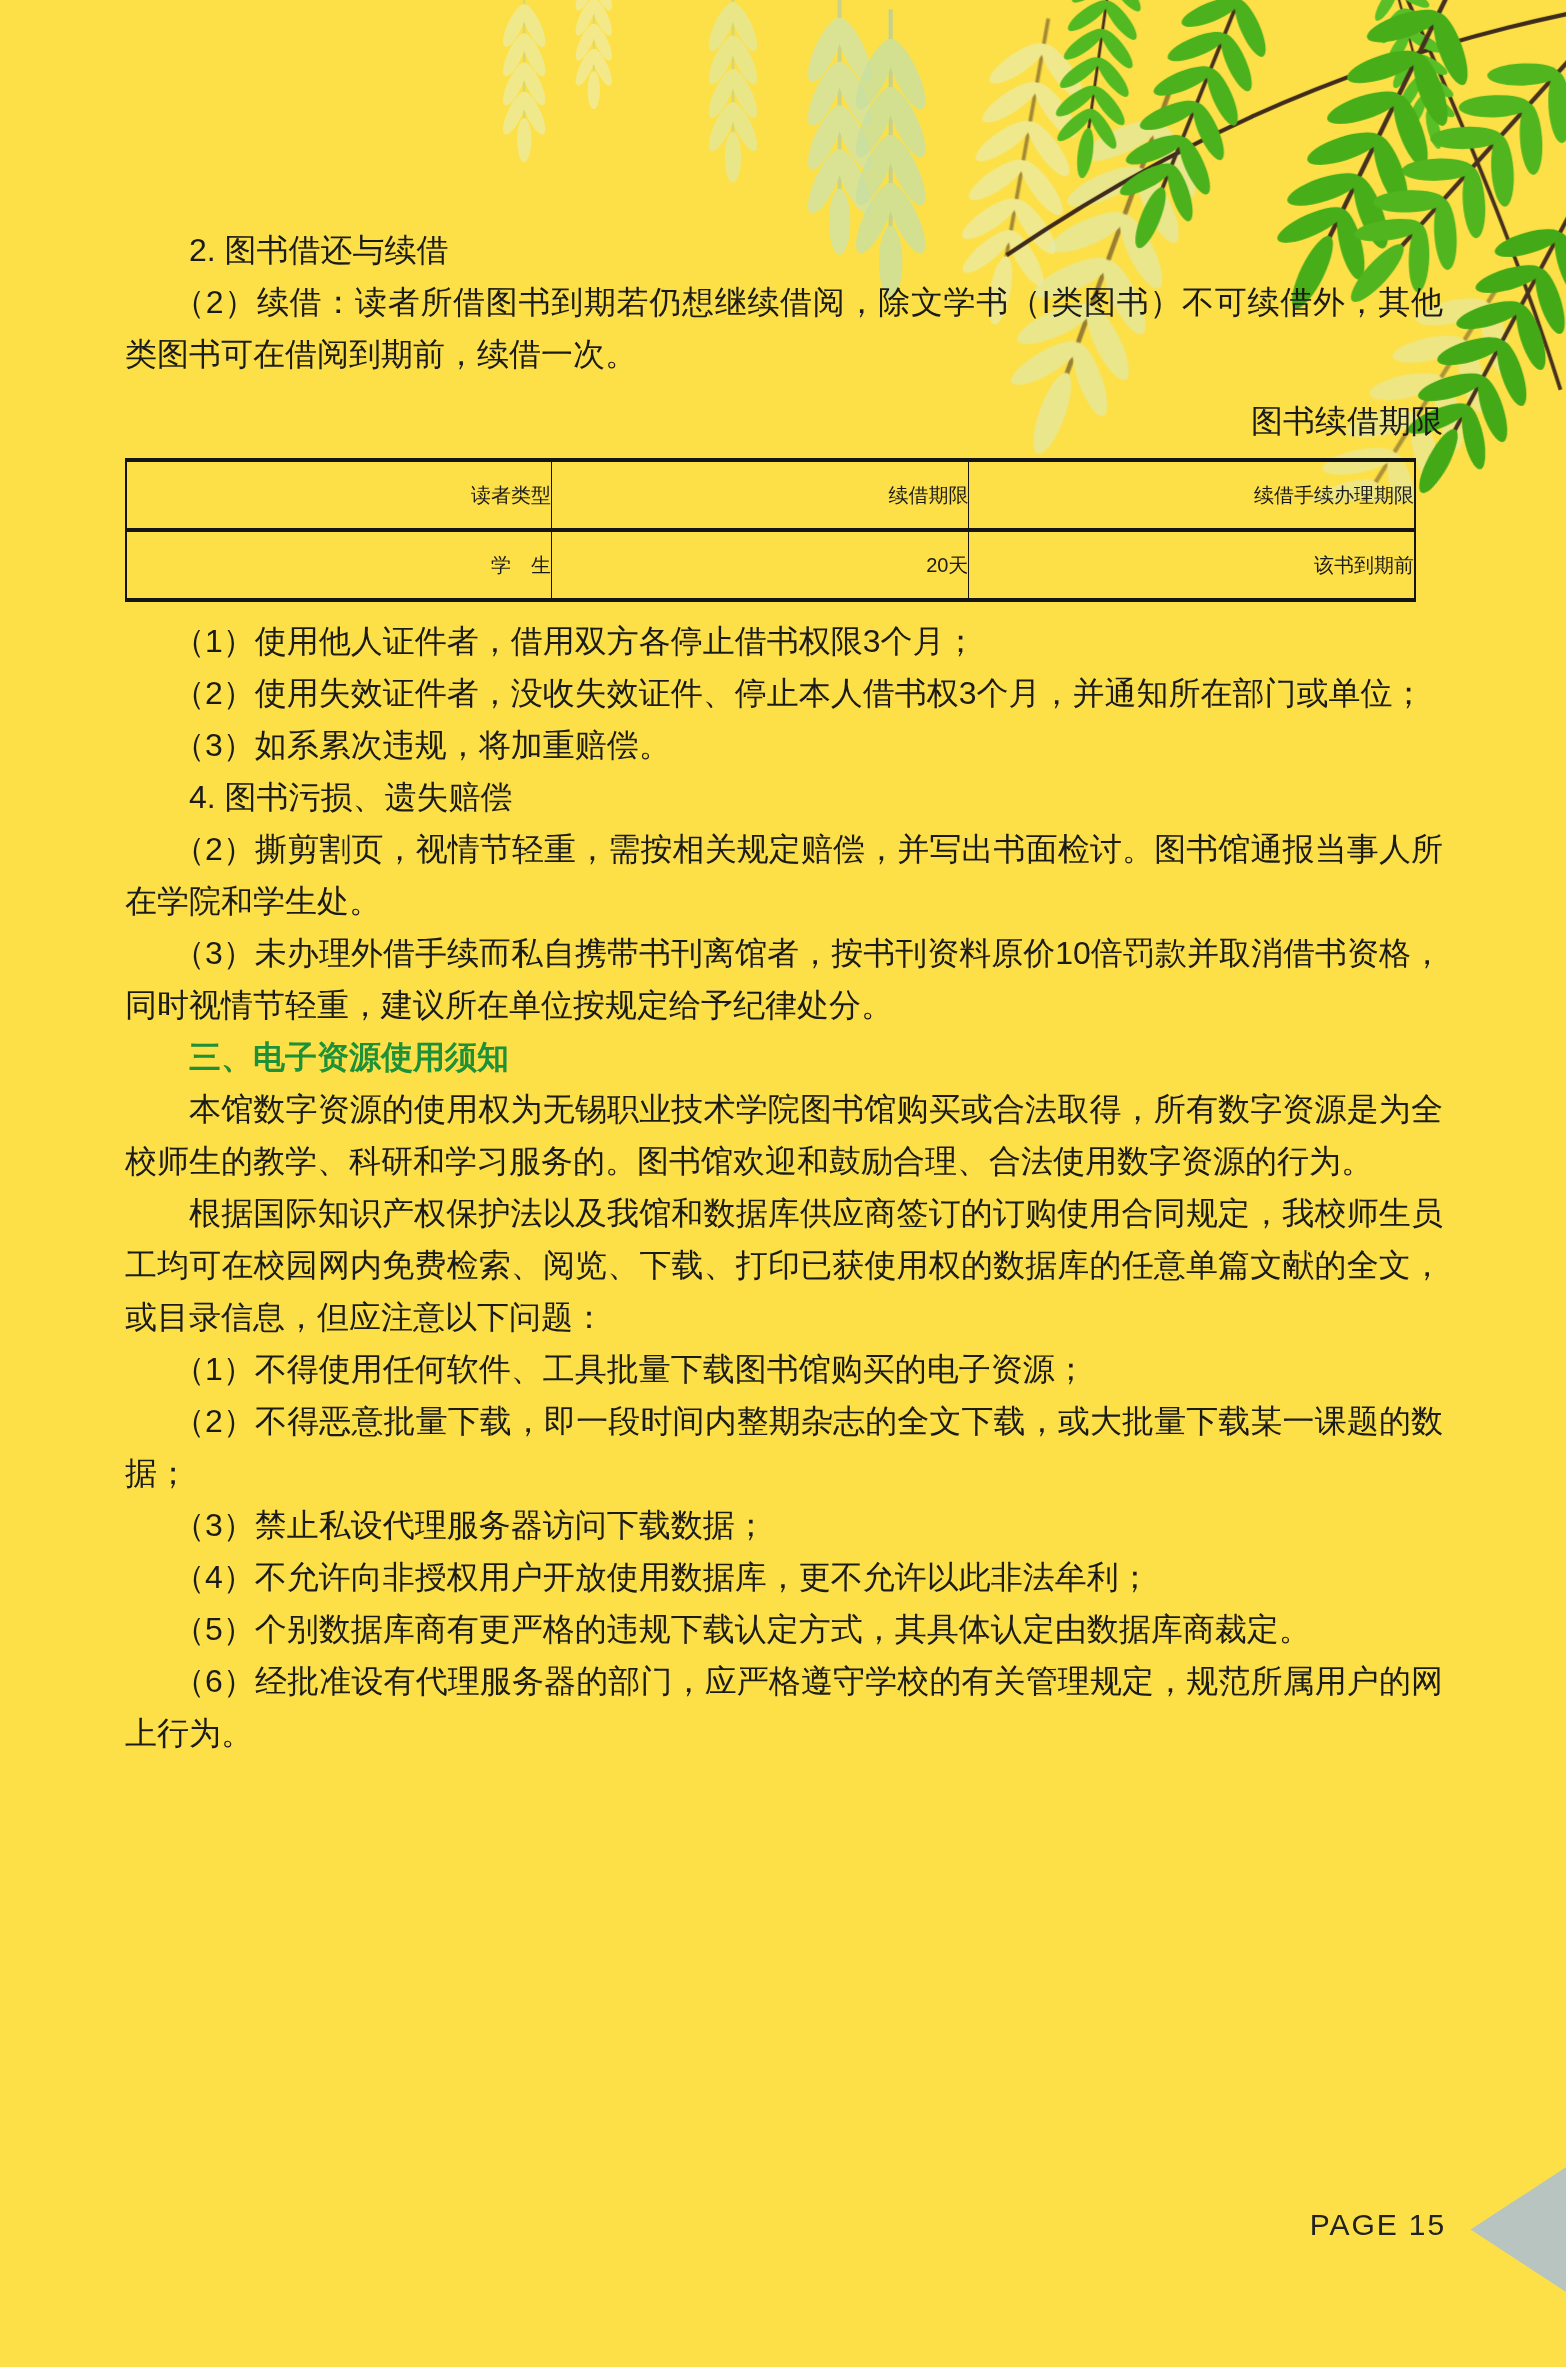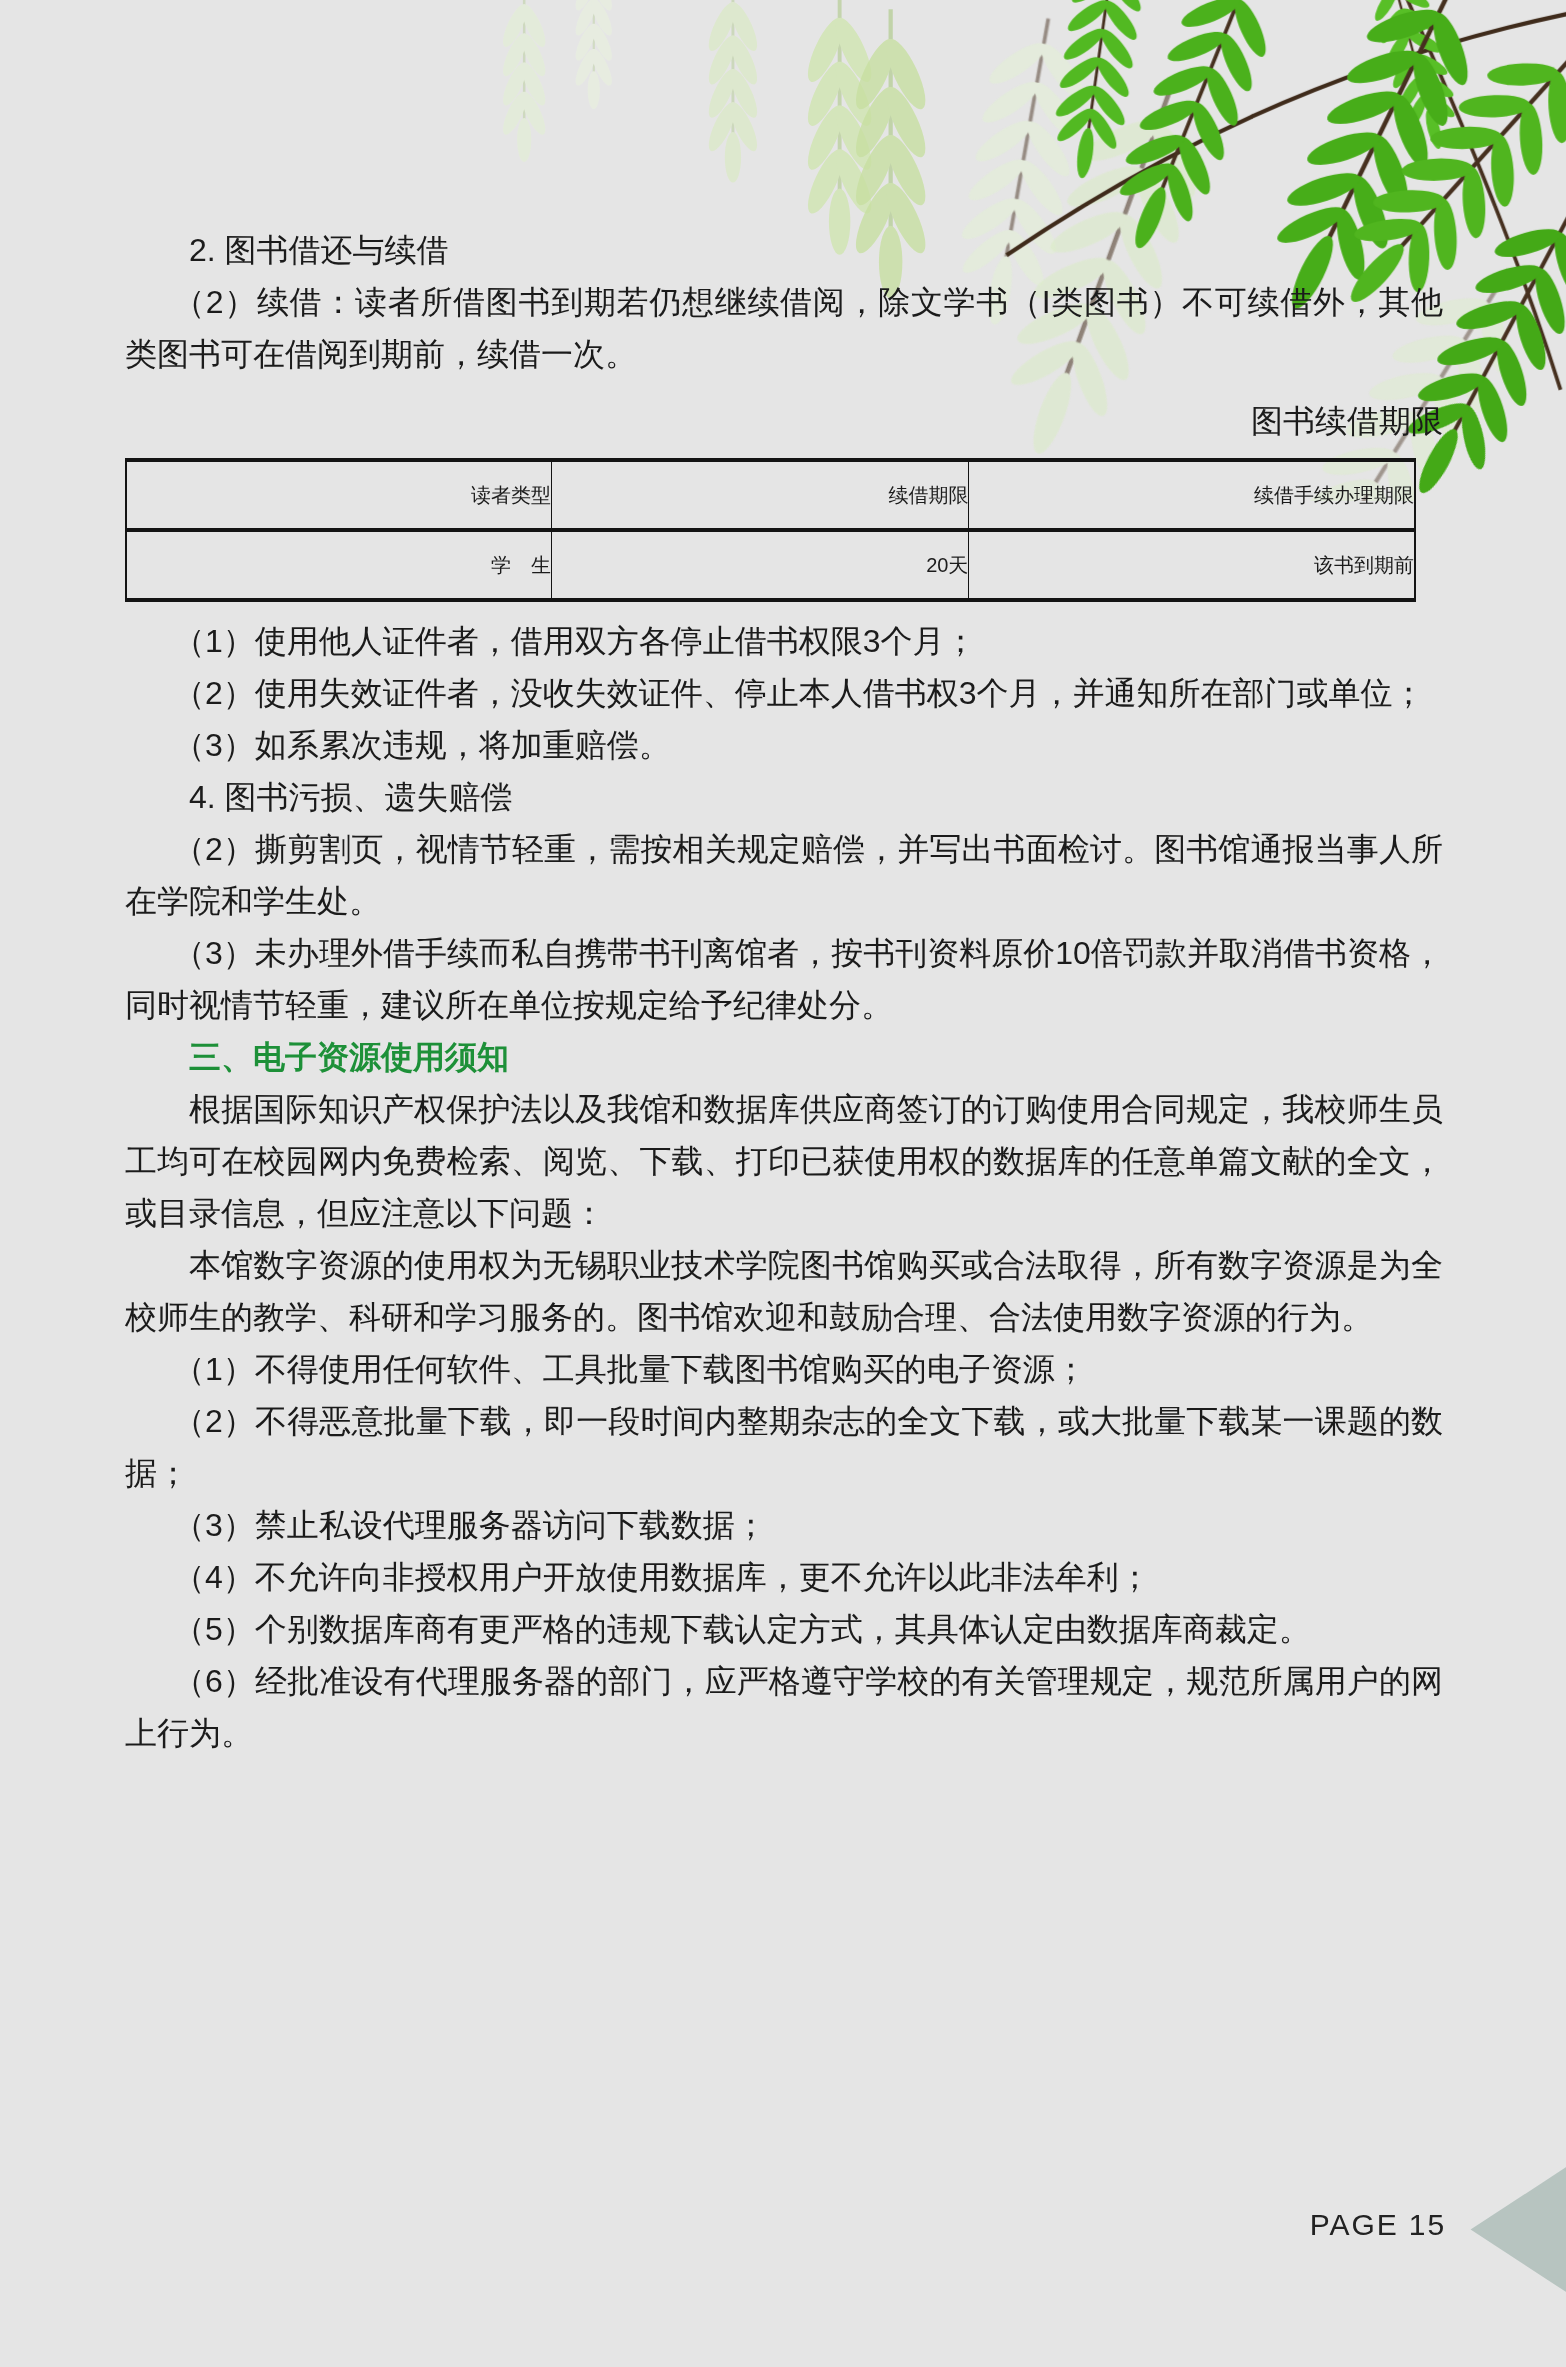--- a/index.html
+++ b/index.html
@@ -1,21 +1,21 @@
 <!DOCTYPE html>
 <html style="font-size:15px"><head>
 <meta charset="utf-8">
 <style>
   html,body { margin:0; padding:0; background:#ffffff; }
   body {
     width:1567px; height:2367px; position:relative; overflow:hidden;
     font-family:"Liberation Sans","DejaVu Sans",sans-serif;
     -webkit-font-smoothing:antialiased;
   }
-  .page { position:relative; width:1567px; height:2367px; background:#e5e5e5; overflow:hidden; }
+  .page { position:relative; width:1567px; height:2367px; background:#fde047; overflow:hidden; }
 
   .decor-top { position:absolute; top:0; left:0; width:1567px; height:501px; pointer-events:none; }
 
   .content {
     position:absolute; left:125px; top:224px; width:1318px;
     color:#1b1b1b; font-size:32px; line-height:52px; text-align:justify;
   }
   .content p { margin:0; text-indent:2em; }
   .content p.paren { text-indent:1.5em; }
   .green-heading { color:#1d9038; font-weight:bold; }
@@ -122,22 +122,22 @@
 
     <p class="paren">（1）使用他人证件者，借用双方各停止借书权限3个月；</p>
     <p class="paren">（2）使用失效证件者，没收失效证件、停止本人借书权3个月，并通知所在部门或单位；</p>
     <p class="paren">（3）如系累次违规，将加重赔偿。</p>
 
     <p>4. 图书污损、遗失赔偿</p>
     <p class="paren">（2）撕剪割页，视情节轻重，需按相关规定赔偿，并写出书面检讨。图书馆通报当事人所在学院和学生处。</p>
     <p class="paren">（3）未办理外借手续而私自携带书刊离馆者，按书刊资料原价10倍罚款并取消借书资格，同时视情节轻重，建议所在单位按规定给予纪律处分。</p>
 
     <p class="green-heading">三、电子资源使用须知</p>
+    <p>本馆数字资源的使用权为无锡职业技术学院图书馆购买或合法取得，所有数字资源是为全校师生的教学、科研和学习服务的。图书馆欢迎和鼓励合理、合法使用数字资源的行为。</p>
     <p>根据国际知识产权保护法以及我馆和数据库供应商签订的订购使用合同规定，我校师生员工均可在校园网内免费检索、阅览、下载、打印已获使用权的数据库的任意单篇文献的全文，或目录信息，但应注意以下问题：</p>
-    <p>本馆数字资源的使用权为无锡职业技术学院图书馆购买或合法取得，所有数字资源是为全校师生的教学、科研和学习服务的。图书馆欢迎和鼓励合理、合法使用数字资源的行为。</p>
     <p class="paren">（1）不得使用任何软件、工具批量下载图书馆购买的电子资源；</p>
     <p class="paren">（2）不得恶意批量下载，即一段时间内整期杂志的全文下载，或大批量下载某一课题的数据；</p>
     <p class="paren">（3）禁止私设代理服务器访问下载数据；</p>
     <p class="paren">（4）不允许向非授权用户开放使用数据库，更不允许以此非法牟利；</p>
     <p class="paren">（5）个别数据库商有更严格的违规下载认定方式，其具体认定由数据库商裁定。</p>
     <p class="paren">（6）经批准设有代理服务器的部门，应严格遵守学校的有关管理规定，规范所属用户的网上行为。</p>
 
   </main>
 
   <div class="footer-page">PAGE 15</div>

